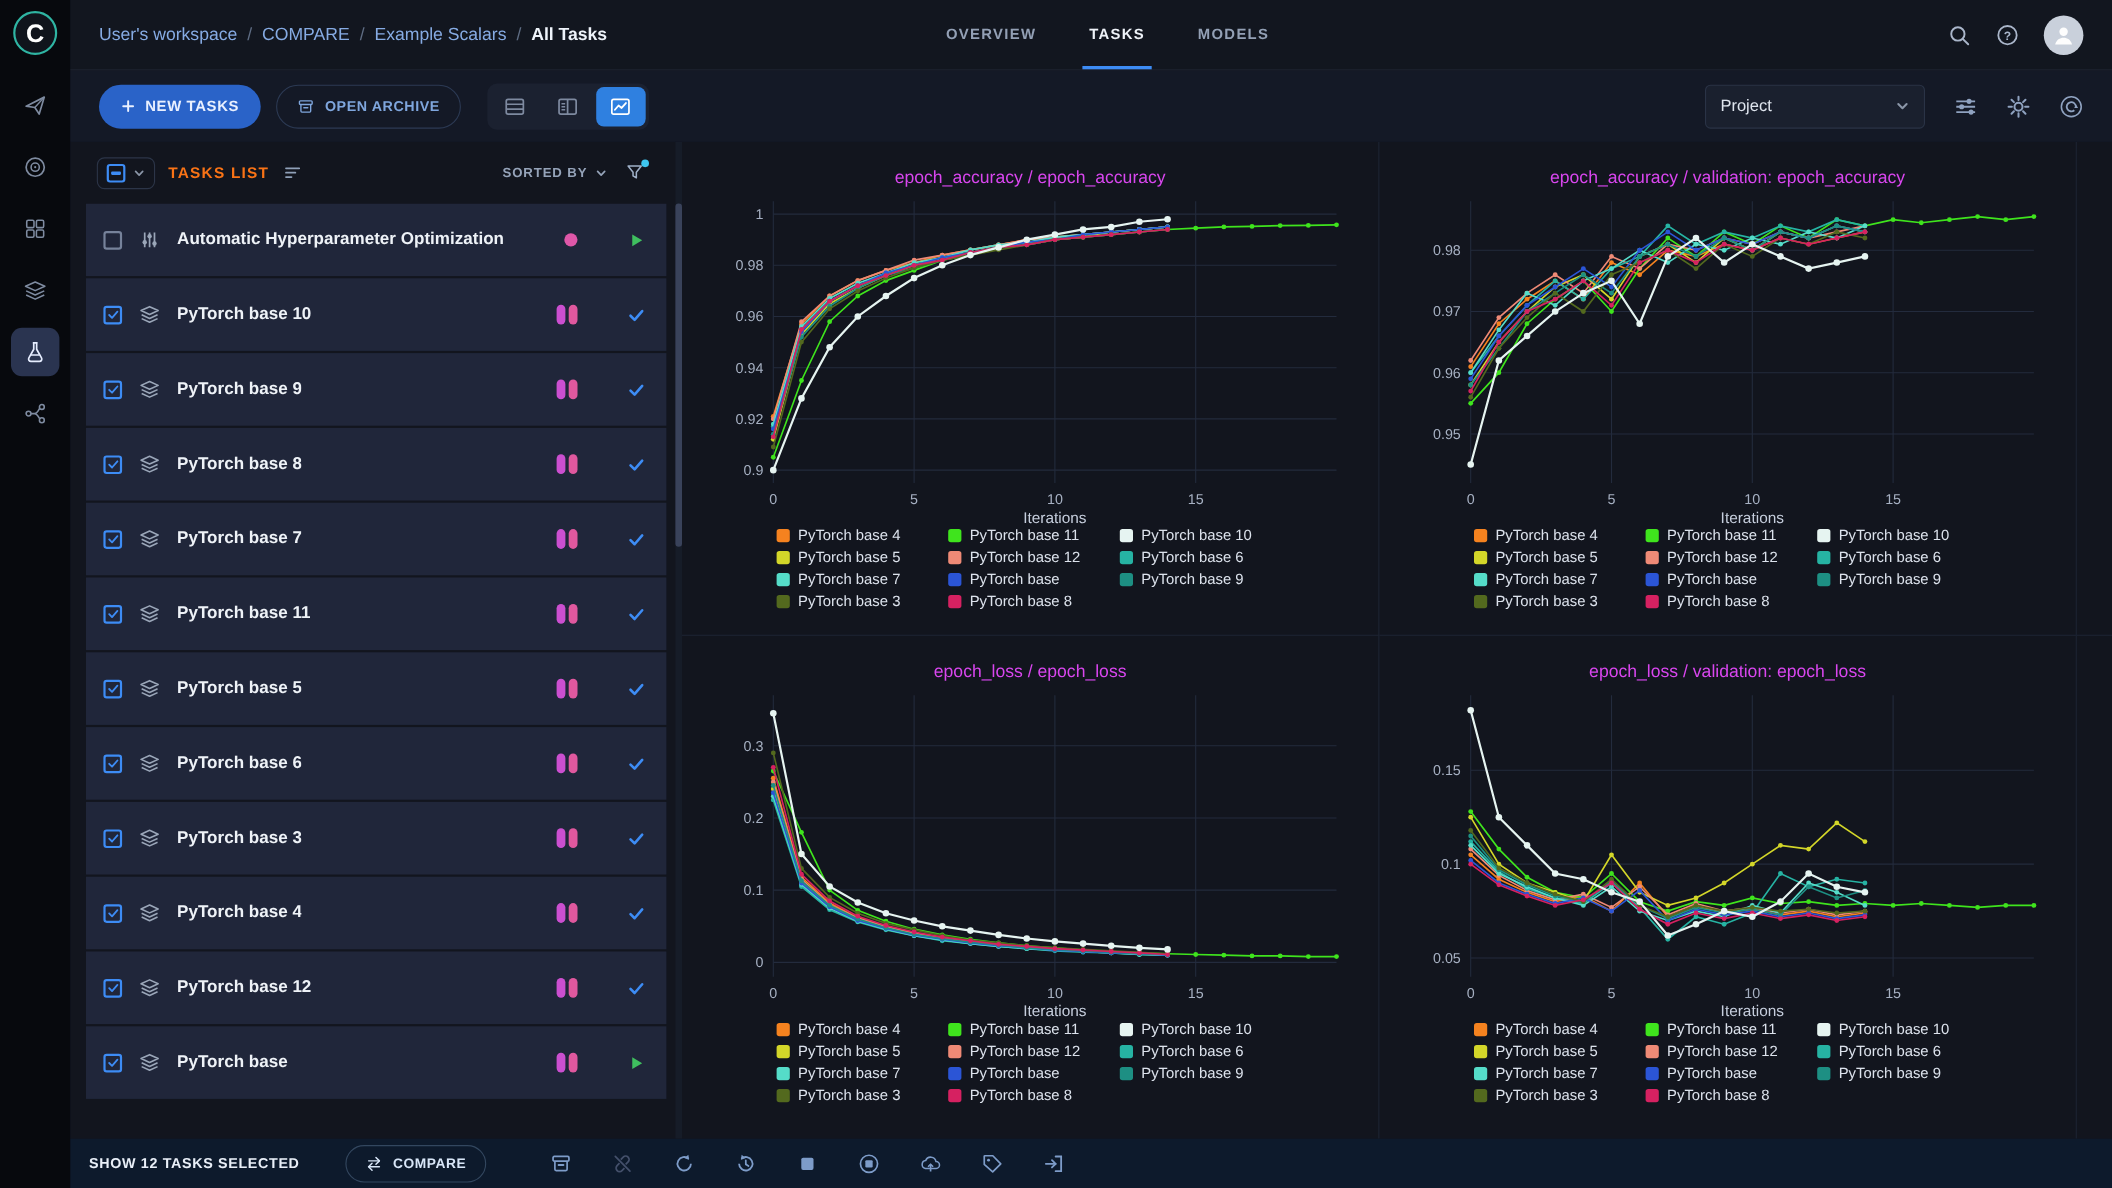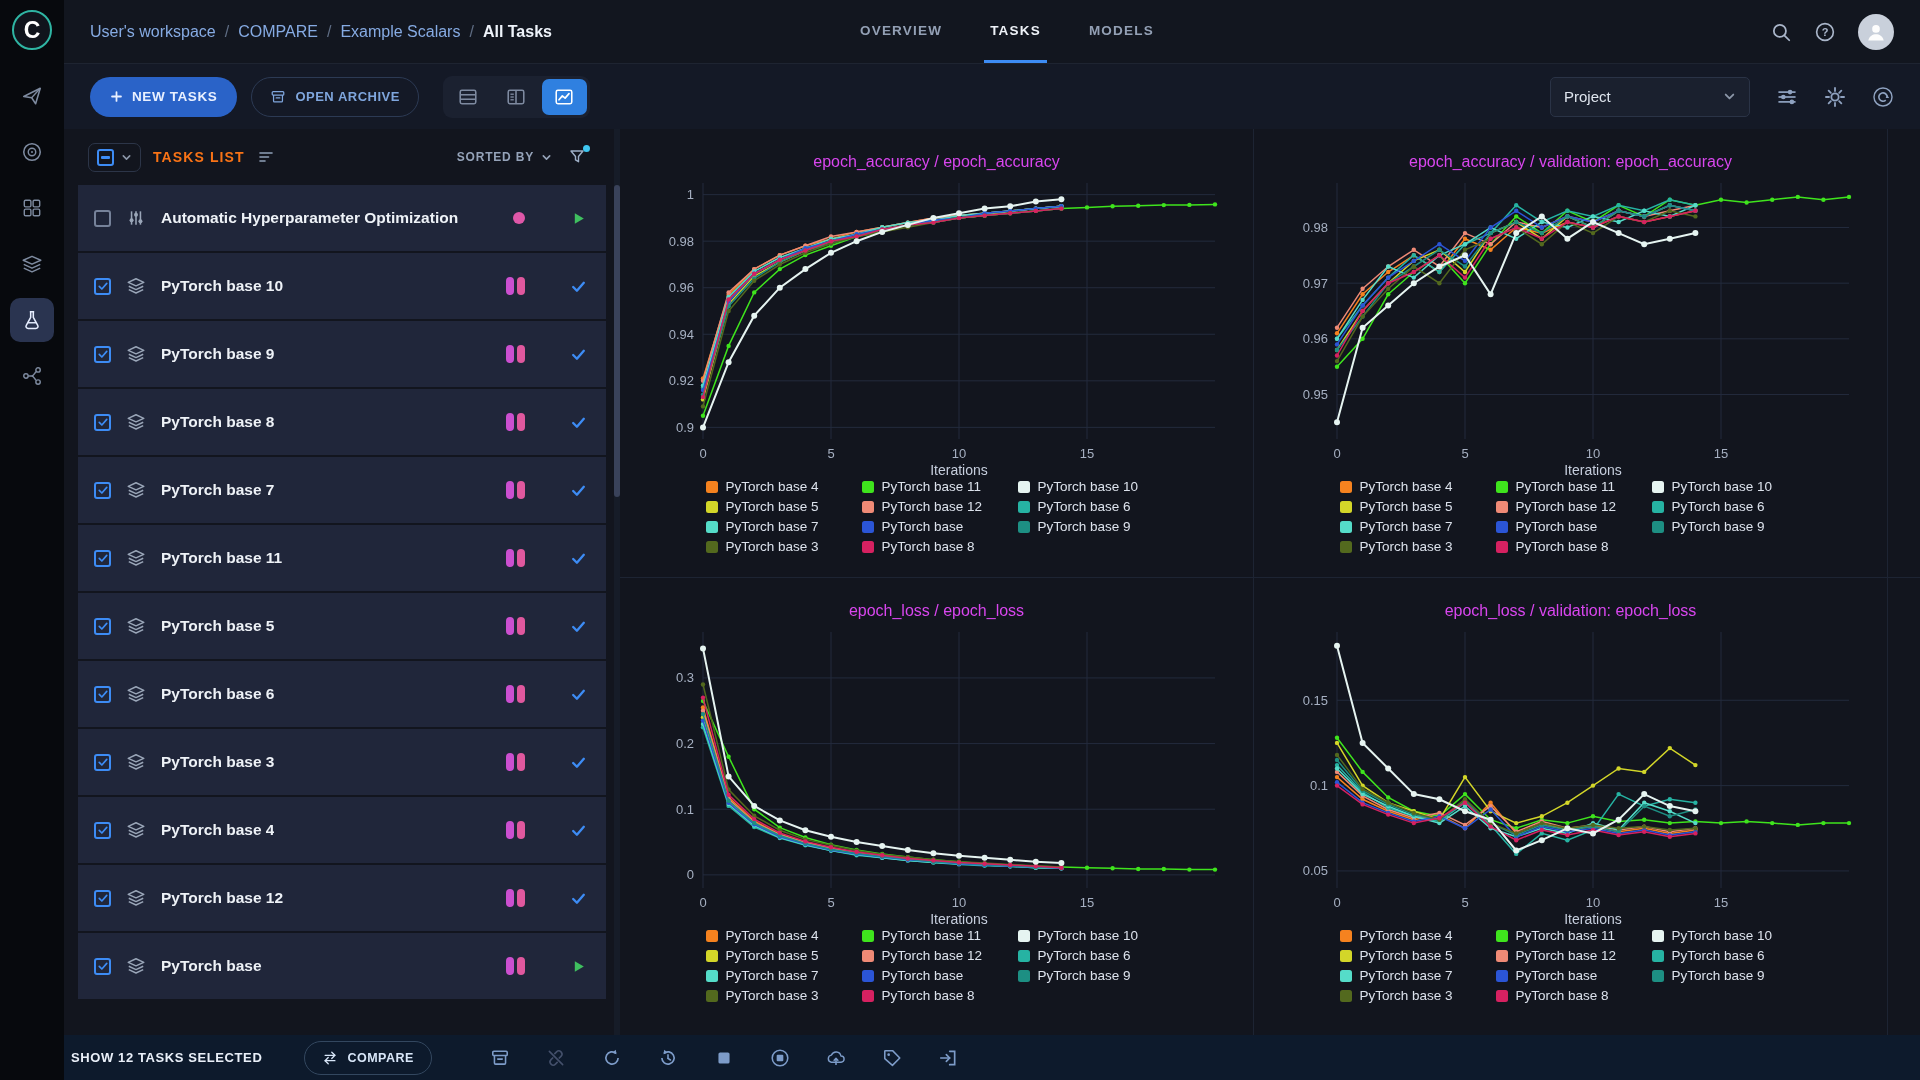--- a/index.html
+++ b/index.html
@@ -84,21 +84,21 @@
   .filler1{grid-area:1/3;border-bottom:1px solid #1d2433;}
   .filler2{grid-area:2/3;}
   .chart-title{font-size:16px;color:#d946ef;margin-bottom:2px;}
   svg text.tick{fill:#a6b0c2;font-size:13px;font-family:"Liberation Sans",sans-serif;}
   svg text.xlabel{fill:#c6cedd;font-size:14px;font-family:"Liberation Sans",sans-serif;}
   svg line.grid{stroke:#232b3d;stroke-width:1;}
   .legend{display:grid;grid-template-columns:150px 150px 150px;row-gap:5px;column-gap:6px;margin-top:0;}
   .legend-item{display:flex;align-items:center;gap:8px;font-size:13.5px;color:#dce2ec;cursor:pointer;white-space:nowrap;}
   .swatch{width:12px;height:12px;border-radius:2.5px;flex-shrink:0;}
   
-  .footer{height:45px;background:#0d1a2c;display:flex;align-items:center;padding:0 7px;flex-shrink:0;}
+  .footer{height:45px;background:#0d1a2c;display:flex;align-items:center;padding:0 17px;flex-shrink:0;}
   .sel-label{font-size:13px;font-weight:bold;letter-spacing:.6px;color:#e9eff8;cursor:pointer;white-space:nowrap;}
   .btn-compare{height:34px;border-radius:17px;border:1px solid #33475f;background:transparent;color:#d8e6f8;font-size:12.5px;font-weight:bold;letter-spacing:.5px;display:flex;align-items:center;gap:9px;padding:0 17px;margin-left:42px;cursor:pointer;font-family:inherit;}
   .btn-compare [data-icon]{width:16px;height:16px;}
   .footer-actions{display:flex;align-items:center;gap:36px;margin-left:58px;color:#7d9cc9;}
   .f-ic{width:20px;height:20px;display:inline-flex;cursor:pointer;}
   .f-ic svg{width:100%;height:100%;}
   .f-ic.disabled{color:#44506b;cursor:default;}
 </style>
 </head>
 <body>

